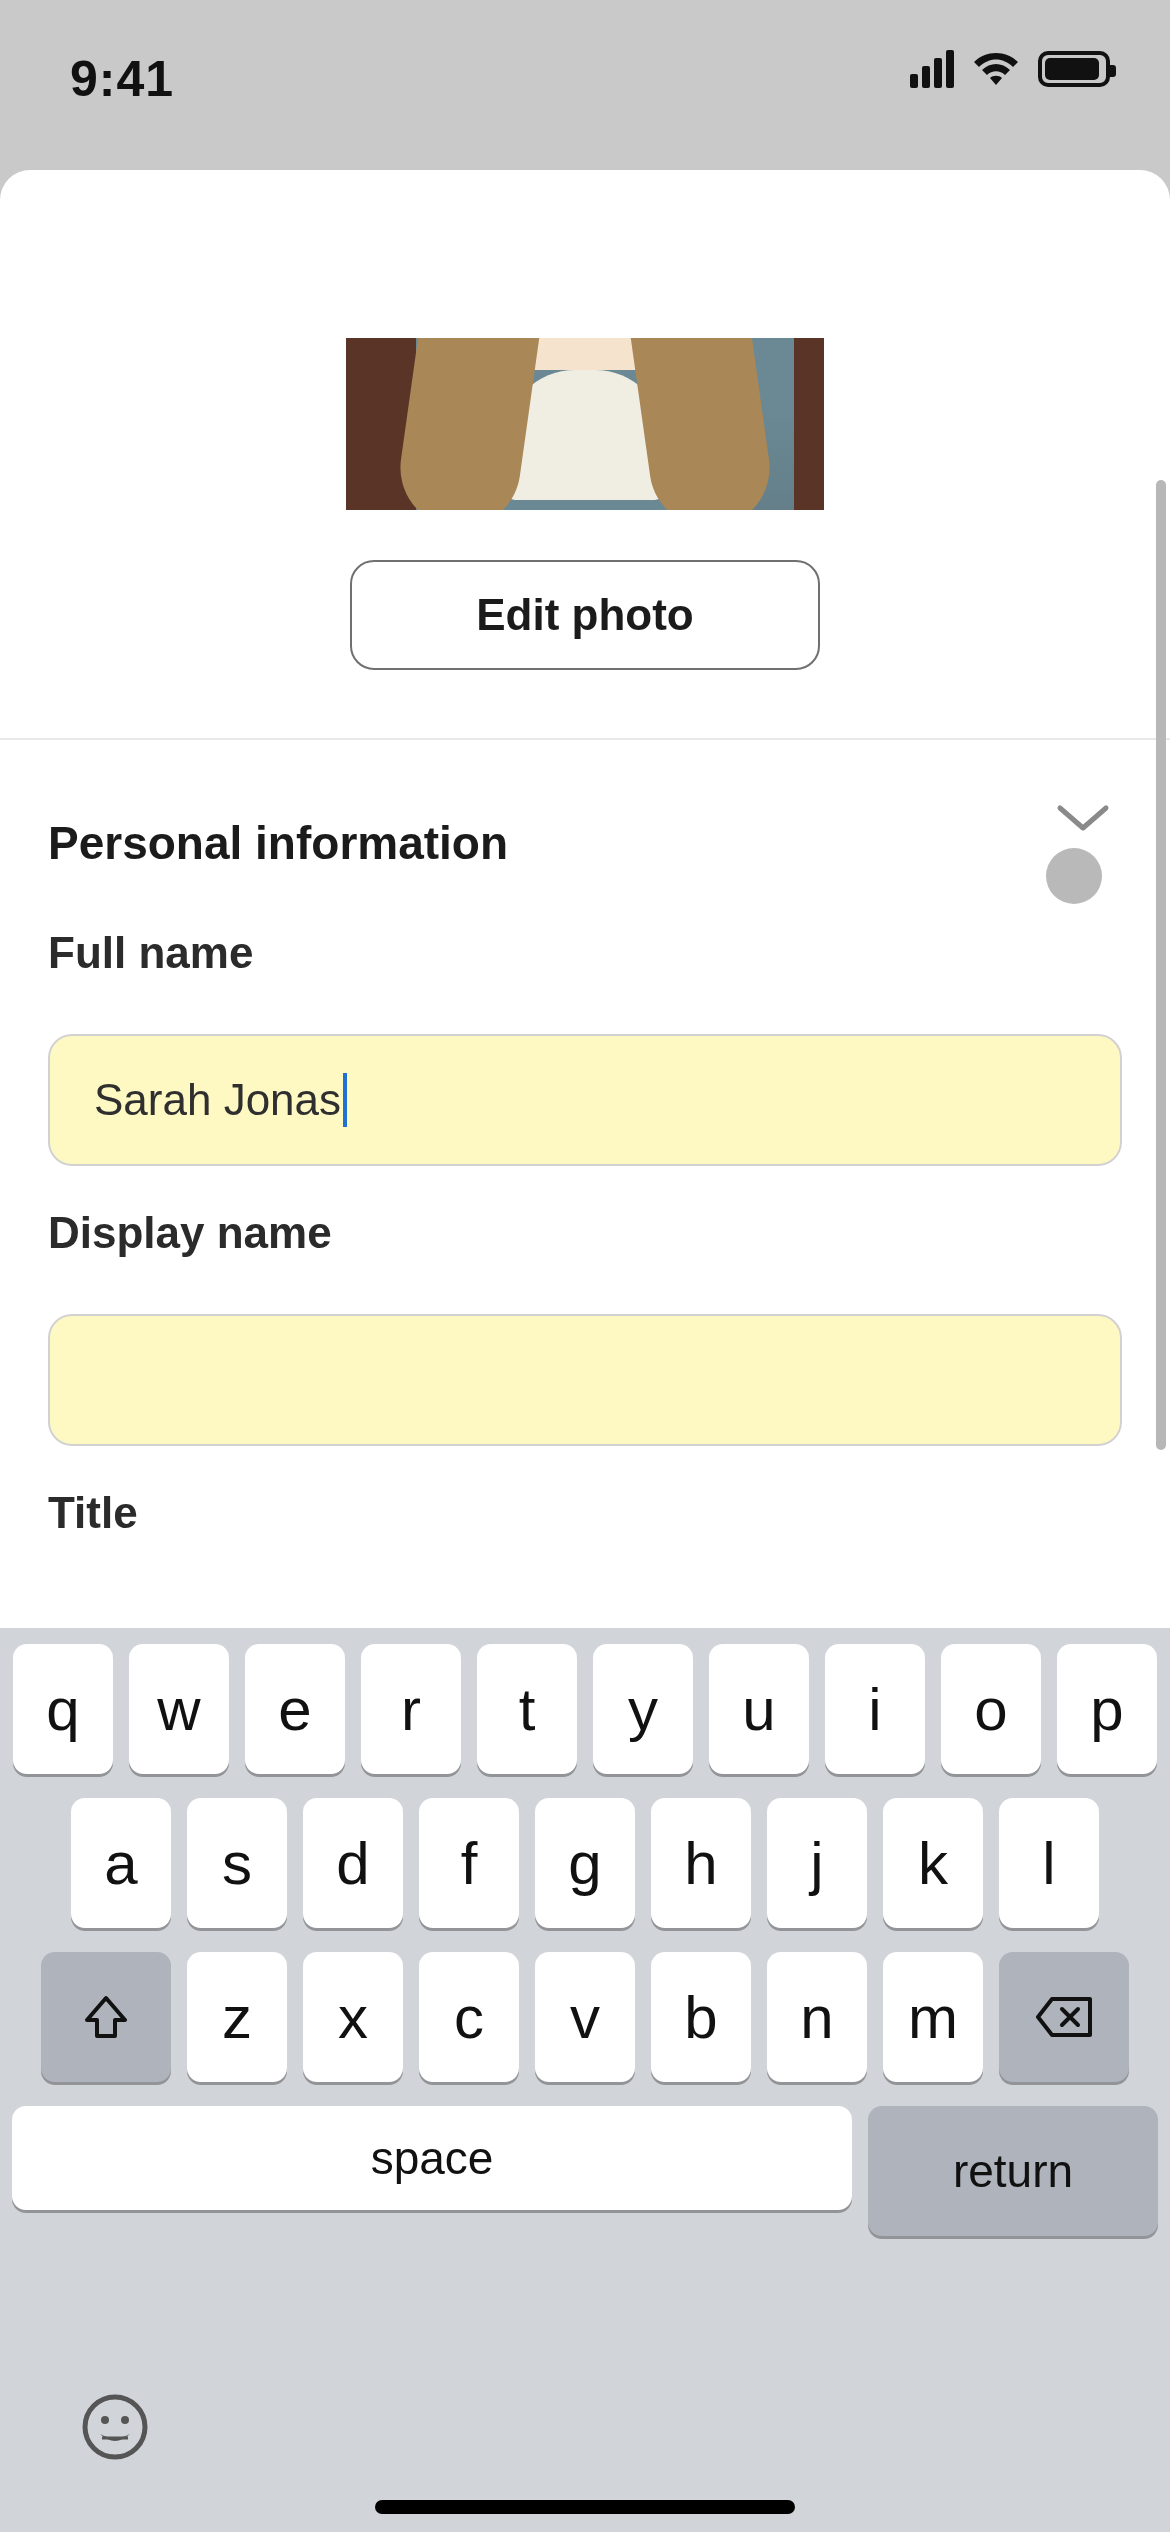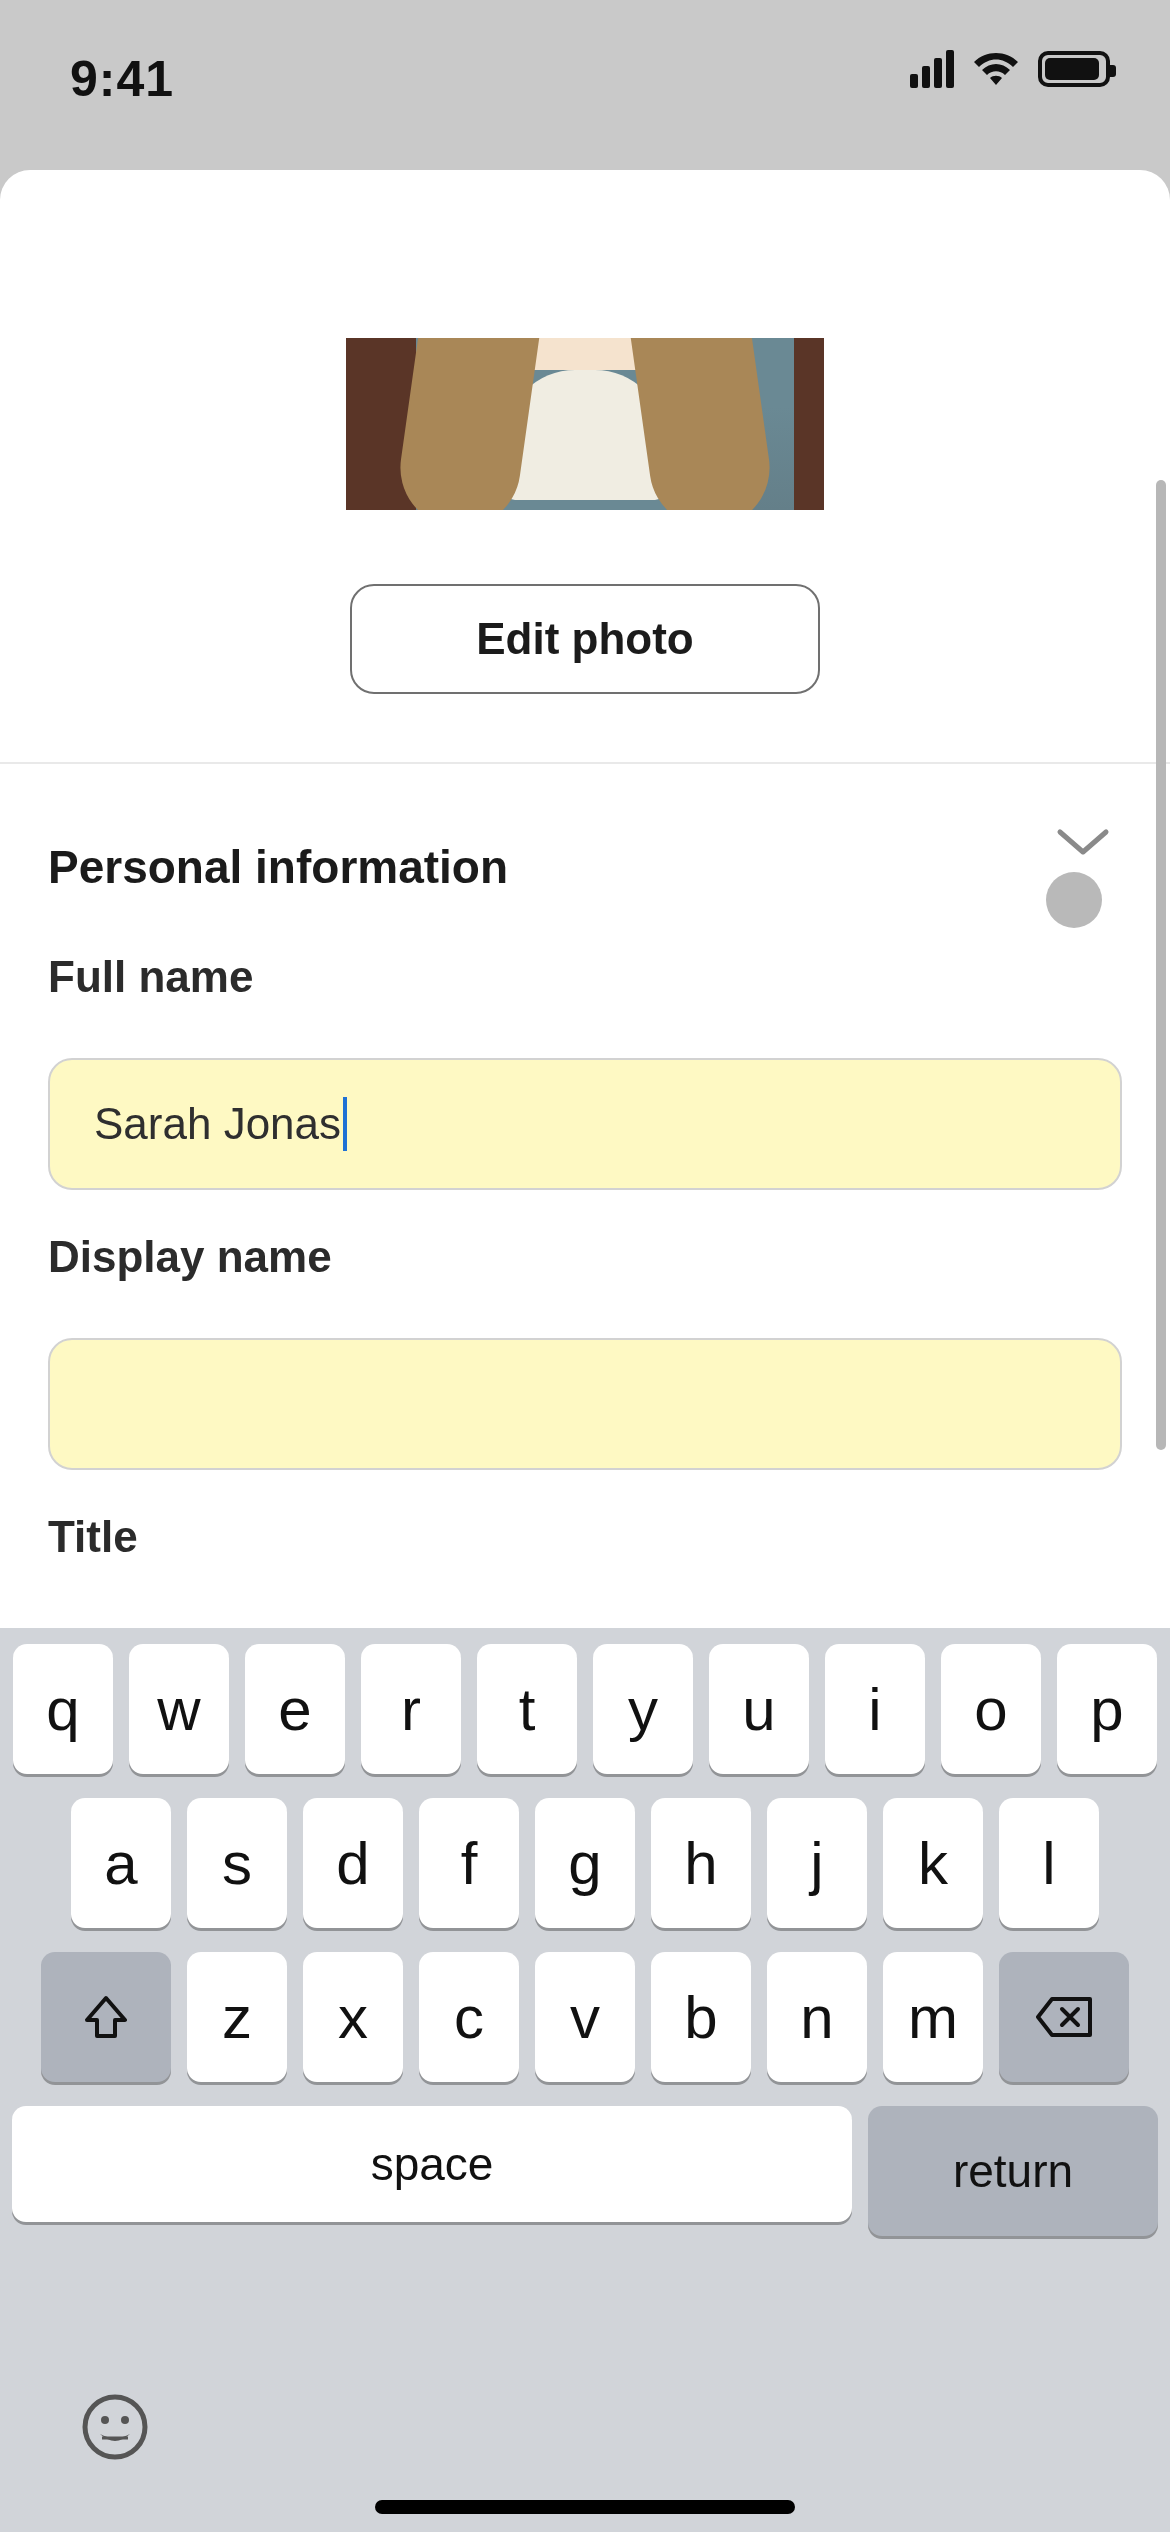--- a/index.html
+++ b/index.html
@@ -145,21 +145,21 @@
     }
     .photo-hair-l, .photo-hair-r {
       position:absolute; top:-10px; width:120px; height:200px; background:#a98757; border-radius:0 0 70px 70px;
     }
     .photo-hair-l { left: 60px; transform: rotate(8deg); }
     .photo-hair-r { right: 60px; transform: rotate(-8deg); }
     .photo-bg-shelf { position:absolute; left:0; top:0; bottom:0; width:70px; background:#5a3527;}
     .photo-bg-shelf2 { position:absolute; right:0; top:0; bottom:0; width:30px; background:#5a3527;}
 
     .edit-photo-btn {
-      margin-top: 74px;
+      margin-top: 50px;
       width: 470px;
       height: 110px;
       border: 2px solid #707070;
       border-radius: 24px;
       background:#fff;
       display:flex; align-items:center; justify-content:center;
       font-size: 44px;
       font-weight: 700;
       color:#1b1b1b;
       cursor:pointer;
@@ -267,21 +267,21 @@
       height: 130px;
       background: #aeb3bc;
       border-radius: 14px;
       box-shadow: 0 3px 0 rgba(0,0,0,0.3);
       display:flex; align-items:center; justify-content:center;
       font-size: 48px; color:#111;
       cursor:pointer;
     }
     .key-space {
       flex: 1;
-      height: 116px;
+      height: 104px;
       background:#fff;
       border-radius:14px;
       box-shadow: 0 3px 0 rgba(0,0,0,0.3);
       display:flex; align-items:center; justify-content:center;
       font-size: 46px; color:#111;
       cursor:pointer;
     }
     .key-return {
       width: 290px;
       height: 130px;

